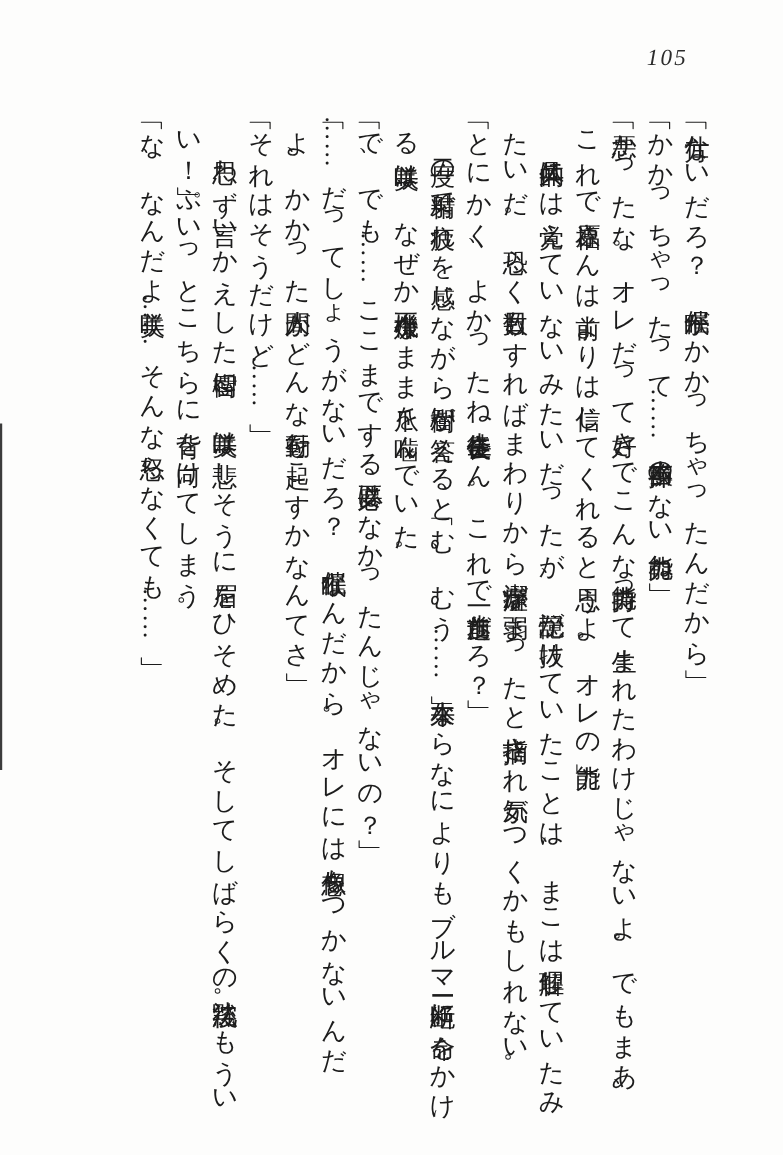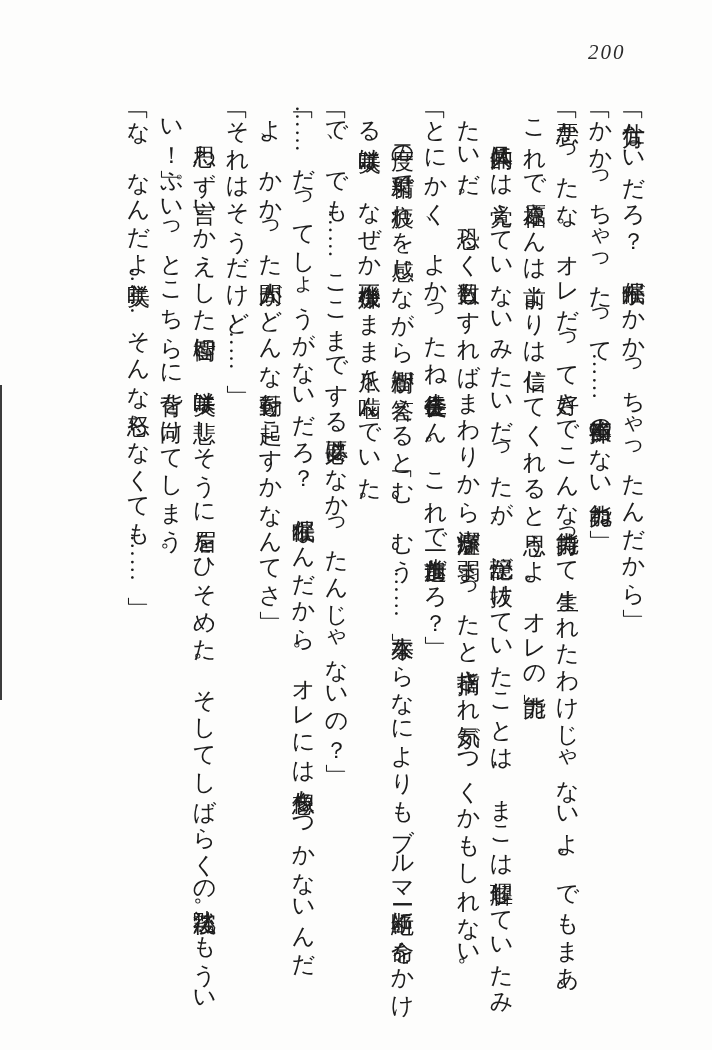--- a/index.html
+++ b/index.html
@@ -47,21 +47,21 @@
     width: 2px;
     height: 315px;
     background: #1a1a1a;
     opacity: 0.85;
   }
 </style>
 </head>
 <body>
 
 <div class="page">
-  <div class="page-number">200</div>
+  <div class="page-number">105</div>
 
   <div class="text-block">
     <p>「仕方ないだろ？　催眠がかかっちゃったんだから」</p>
     <p>「かかっちゃったって……本当節操のない能力ね」</p>
     <p>「悪かったな。オレだって好きでこんな能力持って生まれたわけじゃないよ。でもまあ、これで福原さんは前よりは信じてくれると思うよ。オレの能力」</p>
     <p>　具体的には覚えていないみたいだったが、記憶が抜けていたことは、まこは理解していたみたいだ。恐らく数日もすればまわりから潔癖症が弱まったと指摘され気がつくかもしれない。</p>
     <p>「とにかく、よかったね生徒会長さん。これで一歩前進だろ？」</p>
     <p>　二度の射精で疲れを感じながら智樹が答えると「む、むう……」本来ならなによりもブルマー断絶に命をかける美咲は、なぜか不機嫌なまま爪を噛んでいた。</p>
     <p>「で、でも……ここまでする必要はなかったんじゃないの？」</p>
     <p>「……だってしょうがないだろ？　催眠なんだから。オレには想像もつかないんだよ、かかった人間がどんな行動を起こすかなんてさ」</p>

